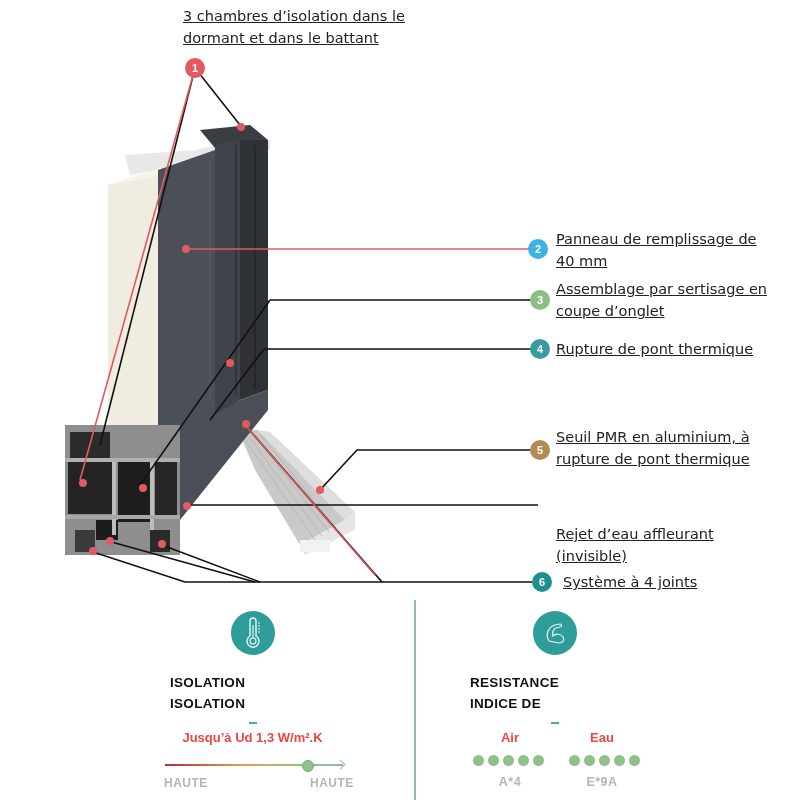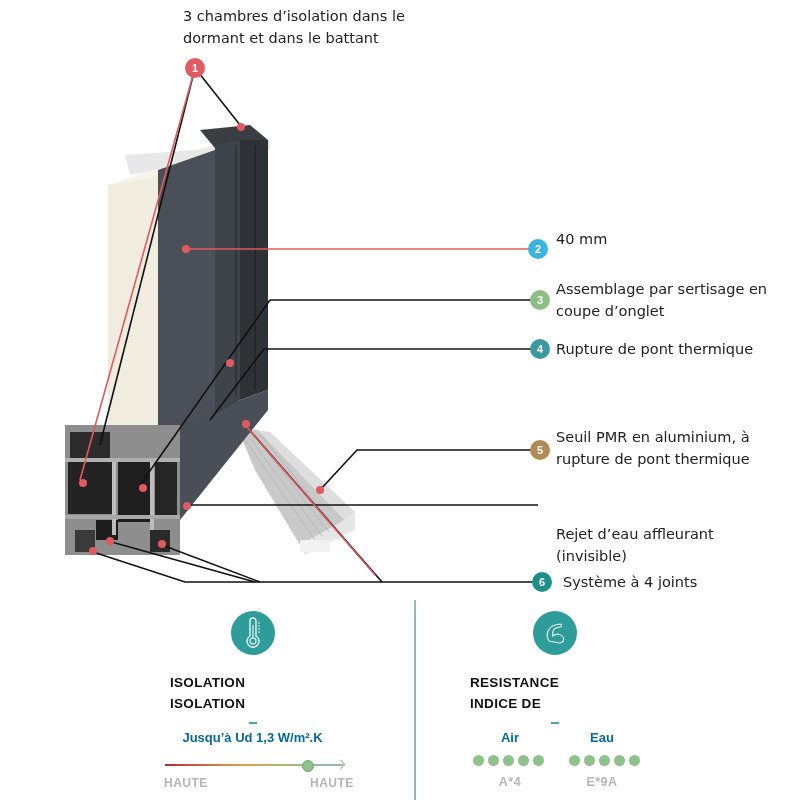--- a/index.html
+++ b/index.html
@@ -1,30 +1,30 @@
 <!DOCTYPE html>
 <html><head>
 <meta charset="utf-8">
 <style>
   html, body { margin: 0; padding: 0; background: #ffffff; }
   body { width: 800px; height: 800px; position: relative; overflow: hidden;
          font-family: "DejaVu Sans", sans-serif; color: #1c1c1c; }
-  .callout-text { position: absolute; font-size: 14.5px; line-height: 22px; color: #222; }
+  .callout-text { position: absolute; font-size: 14.5px; line-height: 22px; color: #222; text-decoration: underline; }
   .badge { position: absolute; width: 20px; height: 20px; border-radius: 50%;
            color: #fff; font-size: 11px; font-weight: bold; text-align: center; line-height: 20px;
            font-family: "Liberation Sans", sans-serif; }
   svg.diagram { position: absolute; left: 0; top: 0; }
   .divider { position: absolute; left: 414px; top: 600px; width: 1.5px; height: 200px; background: #8fb9b4; }
   .circle-icon { position: absolute; width: 44px; height: 44px; border-radius: 50%; background: #2e9c98; }
   .circle-icon svg { position: absolute; left: 0; top: 0; }
   .feature-title { position: absolute; font-family: "Liberation Sans", sans-serif; font-weight: bold;
                    font-size: 13.5px; line-height: 21px; text-align: left; color: #111; letter-spacing: 0.3px; }
   .dash { position: absolute; width: 8px; height: 2px; background: #4aa7a1; }
   .feature-value { position: absolute; font-family: "Liberation Sans", sans-serif; font-weight: bold;
-                   font-size: 13px; color: #0369a1; text-align: center; }
+                   font-size: 13px; color: #ef4444; text-align: center; }
   .scale-label { position: absolute; font-family: "Liberation Sans", sans-serif; font-weight: bold;
                  font-size: 12px; color: #b5b5b5; letter-spacing: 0.5px; }
   .dot { position: absolute; width: 11px; height: 11px; border-radius: 50%; background: #8fc28a; }
   .rating { position: absolute; font-family: "Liberation Sans", sans-serif; font-weight: bold;
             font-size: 12.5px; color: #b5b5b5; text-align: center; letter-spacing: 0.5px; }
 </style>
 </head>
 <body>
 
 <svg class="diagram" width="800" height="600" viewBox="0 0 800 600">
@@ -112,20 +112,21 @@
 </svg>
 
 <div class="callout-text" style="left:183px; top:5px; width:260px;">
   <div>3 chambres d’isolation dans le</div>
   <div>dormant et dans le battant</div>
 </div>
 <div class="badge" style="left:185px; top:58px; background:#e05a60;">1</div>
 
 <div class="badge" style="left:528px; top:239px; background:#3cb4e0;">2</div>
 <div class="callout-text" style="left:556px; top:228px; width:240px;">
+  <div>Panneau de remplissage de</div>
   <div>40 mm</div>
 </div>
 
 <div class="badge" style="left:530px; top:290px; background:#8dbf84;">3</div>
 <div class="callout-text" style="left:556px; top:278px; width:240px;">
   <div>Assemblage par sertisage en</div>
   <div>coupe d’onglet</div>
 </div>
 
 <div class="badge" style="left:530px; top:339px; background:#3a9aa0;">4</div>

